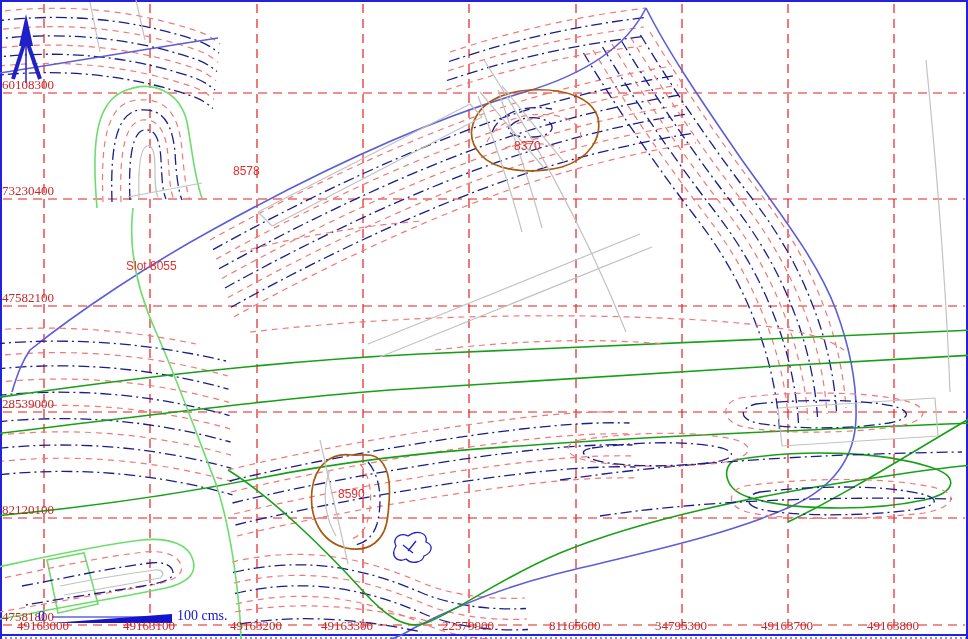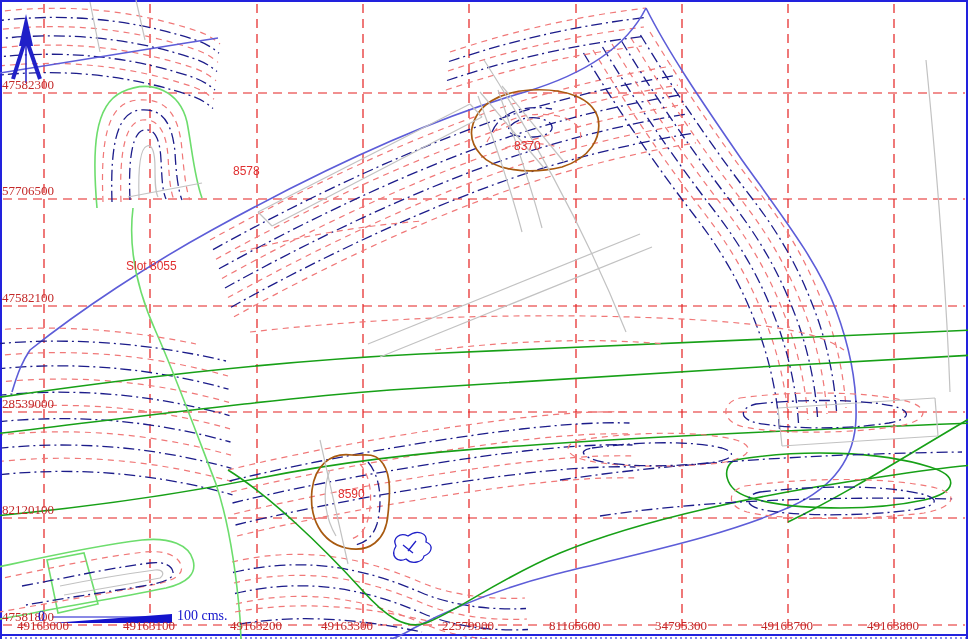--- a/index.html
+++ b/index.html
@@ -182,22 +182,22 @@
         <path class="naw" d="M 24,44 L 13,79"></path>
         <path class="naw" d="M 28,44 L 40,79"></path>
         <path class="nat" d="M 26,44 L 26,83"></path>
       </g>
     <g id="annoScale">
         <path class="sc" d="M 52,623 L 172,623 L 172,614 Z"></path>
         <path class="scl" d="M 52,617 L 172,617"></path>
       </g>
   </svg>
 
-  <div class="lbl" style="left:2px;top:77px">47582300</div>
-  <div class="lbl" style="left:2px;top:183px">57706500</div>
+  <div class="lbl" style="left:2px;top:77px">60108300</div>
+  <div class="lbl" style="left:2px;top:183px">73230400</div>
   <div class="lbl" style="left:2px;top:290px">47582100</div>
   <div class="lbl" style="left:2px;top:396px">28539000</div>
   <div class="lbl" style="left:2px;top:502px">82120100</div>
   <div class="lbl" style="left:2px;top:609px">47581800</div>
 
   <div class="lbl xl" style="left:17px;top:618px">49163000</div>
   <div class="lbl xl" style="left:123px;top:618px">49163100</div>
   <div class="lbl xl" style="left:230px;top:618px">49163200</div>
   <div class="lbl xl" style="left:321px;top:618px">49163300</div>
   <div class="lbl xl" style="left:442px;top:618px">22579900</div>

